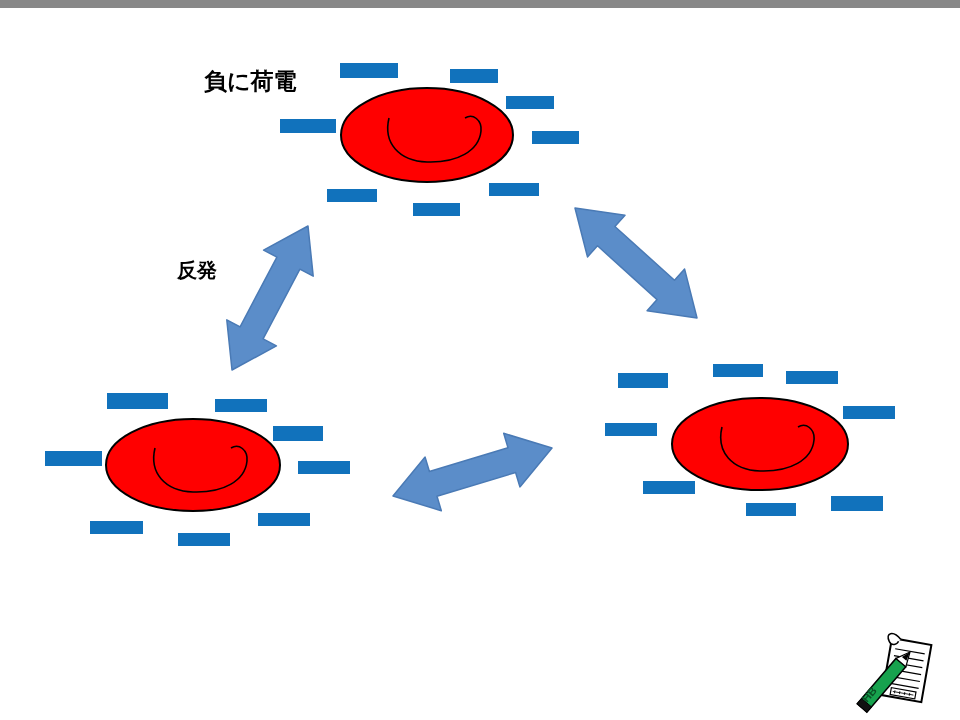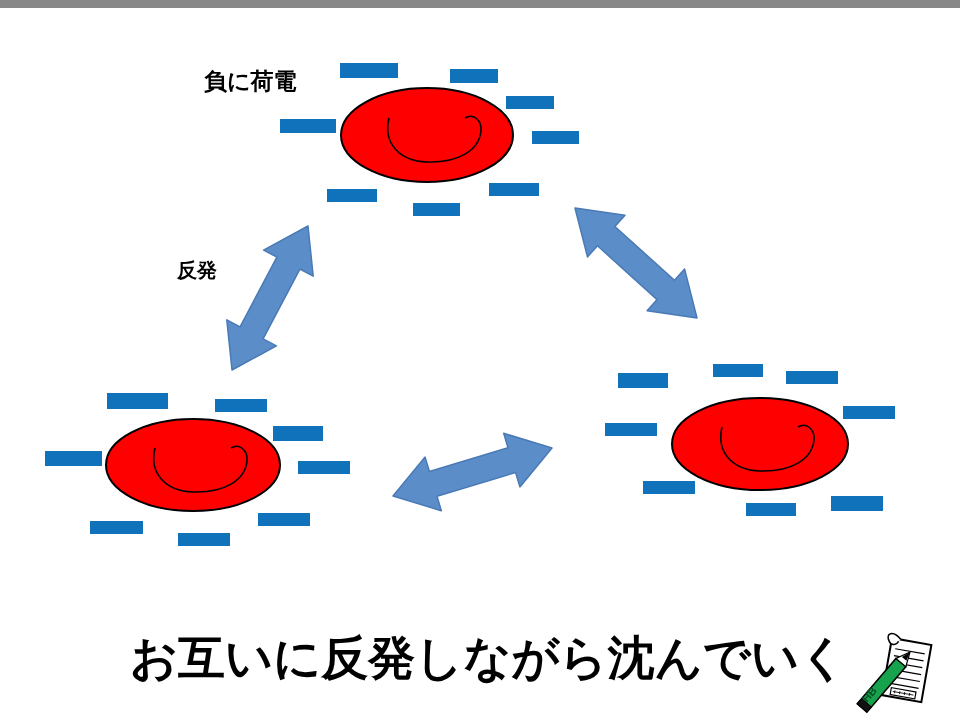--- a/index.html
+++ b/index.html
@@ -31,21 +31,20 @@
   .arrow{fill:var(--arrow_fill,#5B8DC9);stroke:var(--arrow_stroke,#4A7AB5);stroke-width:1.5;stroke-linejoin:round;}
   #memo-icon{position:absolute;left:854px;top:618px;}
 </style>
 </head>
 <body>
 
 <div class="slide">
 
   <div class="label" id="label-charge">負に荷電</div>
   <div class="label" id="label-repulsion">反発</div>
-  <div class="label" id="caption">お互いに反発しながら沈んでいく</div>
 
   <div class="charge" style="left:340px;top:55px;width:58px;height:15px;"></div>
   <div class="charge" style="left:450px;top:61px;width:48px;height:14px;"></div>
   <div class="charge" style="left:506px;top:88px;width:48px;height:13px;"></div>
   <div class="charge" style="left:280px;top:111px;width:56px;height:14px;"></div>
   <div class="charge" style="left:532px;top:123px;width:47px;height:13px;"></div>
   <div class="charge" style="left:489px;top:175px;width:50px;height:13px;"></div>
   <div class="charge" style="left:327px;top:181px;width:50px;height:13px;"></div>
   <div class="charge" style="left:413px;top:195px;width:47px;height:13px;"></div>
 

